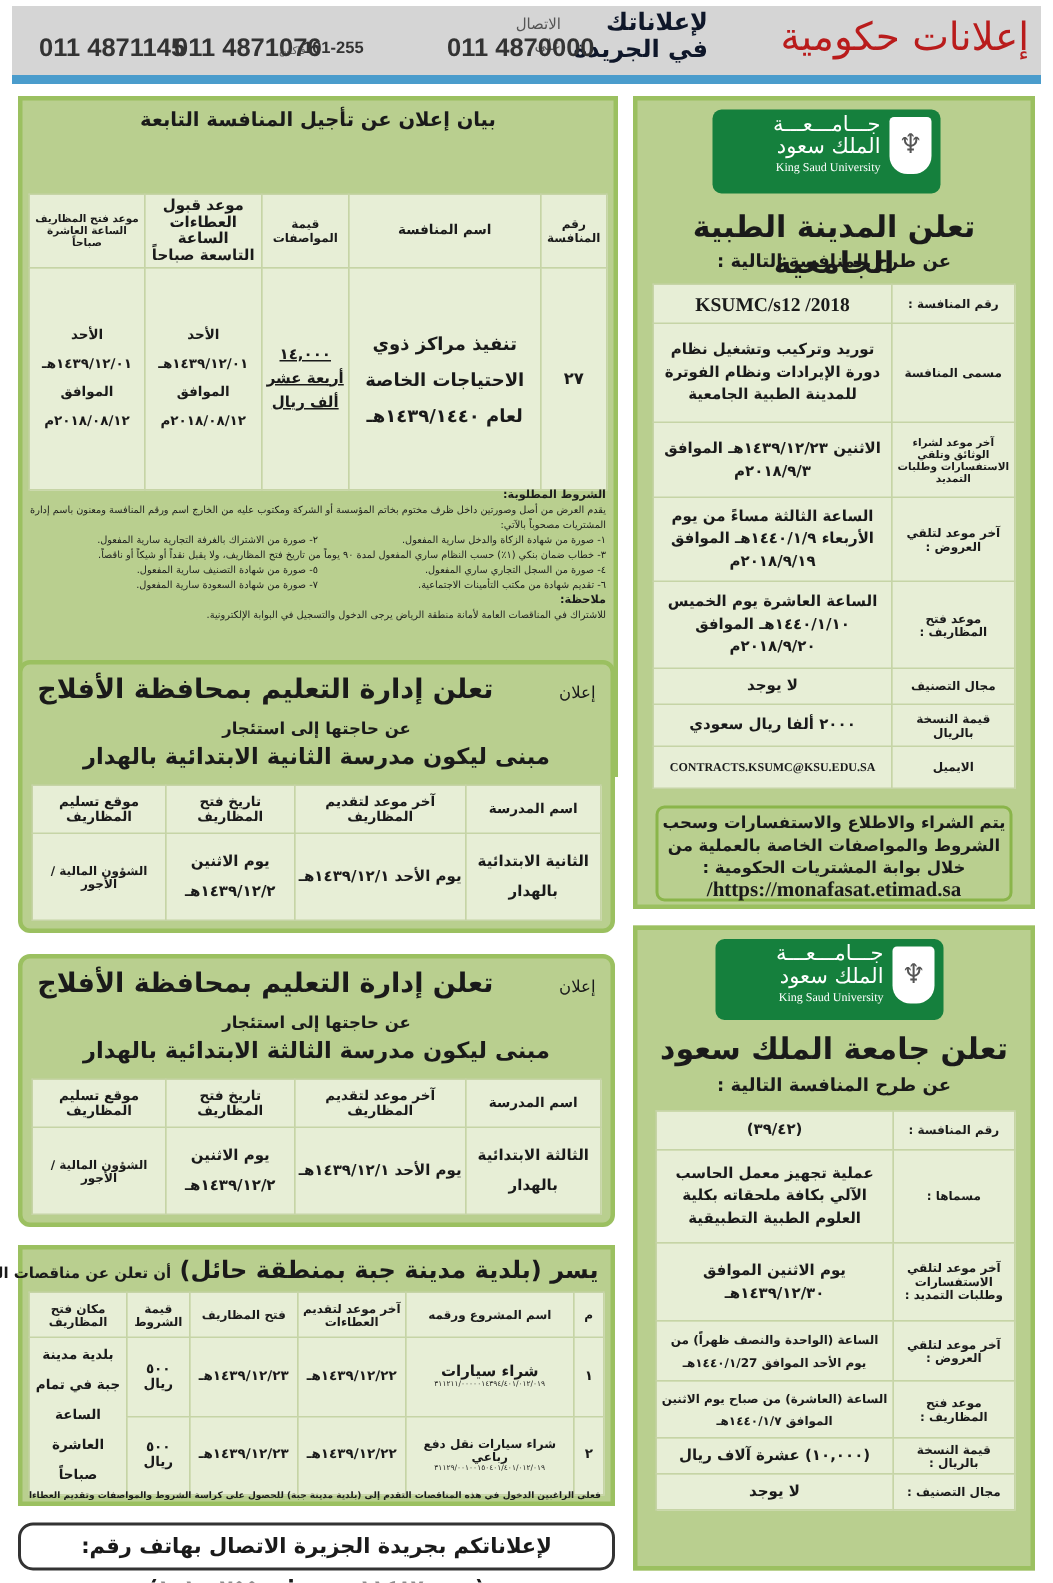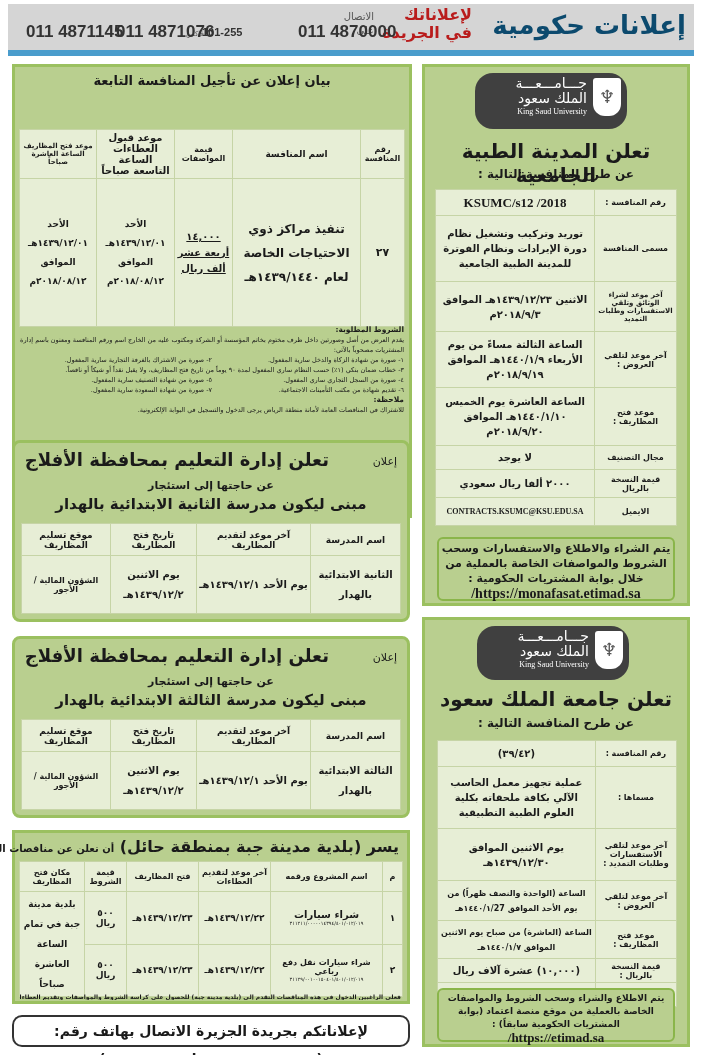--- a/index.html
+++ b/index.html
@@ -1,37 +1,37 @@
 <!DOCTYPE html>
 <html><head>
 <meta charset="utf-8">
 <style>
   * { box-sizing: border-box; margin: 0; padding: 0; }
   body { width: 702px; height: 1055px; background: #ffffff; font-family: "DejaVu Sans", sans-serif; position: relative; overflow: hidden; color: #1a1a1a; }
   .header { position: absolute; left: 8px; top: 4px; width: 502px; height: 46px; width: 686px; background: #d5d5d5; }
   .header-bar { position: absolute; left: 8px; top: 50px; width: 686px; height: 6px; background: #4a9ccc; }
-  .h-title { position: absolute; right: 8px; top: 6px; font-size: 26px; font-weight: bold; color: #0c4a6e; direction: rtl; }
-  .h-sub { position: absolute; right: 222px; top: 2px; font-size: 16px; color: #b91c1c; font-weight: bold; line-height: 18px; direction: rtl; text-align: right; }
+  .h-title { position: absolute; right: 8px; top: 6px; font-size: 26px; font-weight: normal; color: #b91c1c; direction: rtl; }
+  .h-sub { position: absolute; right: 222px; top: 2px; font-size: 16px; color: #0f172a; font-weight: bold; line-height: 18px; direction: rtl; text-align: right; }
   .h-contact { position: absolute; right: 320px; top: 6px; font-size: 10px; color: #555; direction: rtl; line-height: 14px; text-align: right; }
   .h-phone1 { position: absolute; left: 290px; top: 18px; font-size: 17px; font-weight: bold; color: #333; font-family: "Liberation Sans", sans-serif; }
   .h-ext { position: absolute; left: 194px; top: 22px; font-size: 11px; color: #333; font-weight: bold; font-family: "Liberation Sans", sans-serif; }
   .h-fax { position: absolute; left: 178px; top: 26px; font-size: 7px; color: #555; }
   .h-phone2 { position: absolute; left: 108px; top: 18px; font-size: 17px; font-weight: bold; color: #333; font-family: "Liberation Sans", sans-serif; }
   .h-phone3 { position: absolute; left: 18px; top: 18px; font-size: 17px; font-weight: bold; color: #333; font-family: "Liberation Sans", sans-serif; }
 
   .box { position: absolute; background: #b9cf8f; border: 3px solid #9bc060; }
   .rbox { border-radius: 8px; }
   .ar { direction: rtl; }
   .center { text-align: center; }
   table { border-collapse: collapse; width: 100%; direction: rtl; }
   td, th { border: 1px solid #c6d4a6; background: #e7eed6; text-align: center; vertical-align: middle; font-size: 9px; padding: 2px; }
   th { font-size: 8px; font-weight: bold; }
   .bold { font-weight: bold; }
 
-  .ksu-logo { position: absolute; background: #404040; border-radius: 18px; color: #fff; }
+  .ksu-logo { position: absolute; background: #15803d; border-radius: 6px; color: #fff; }
   .ksu-logo .ar-name { position: absolute; right: 40px; top: 3px; font-size: 14px; line-height: 15px; text-align: right; direction: rtl; }
   .ksu-logo .en-name { position: absolute; right: 40px; top: 34px; font-size: 8px; font-family: "Liberation Serif", serif; }
   .ksu-logo .emblem { position: absolute; right: 6px; top: 5px; width: 28px; height: 38px; background: #fff; border-radius: 3px 3px 12px 12px; color: #555; font-size: 18px; text-align: center; line-height: 38px; }
 
   .kv td.k { width: 34%; font-size: 8px; font-weight: bold; }
   .kv td.v { font-size: 10px; font-weight: bold; line-height: 15px; }
   .note { position: absolute; border: 2px solid #8ab54a; border-radius: 6px; background: #b9cf8f; text-align: center; font-weight: bold; font-size: 11px; direction: rtl; line-height: 15px; }
   .url { font-family: "Liberation Serif", serif; font-size: 14px; direction: ltr; display: block; }
   .footer-bar { position: absolute; left: 12px; top: 1015px; width: 398px; height: 32px; border: 2px solid #333; border-radius: 10px; background: #fff; text-align: center; font-weight: bold; font-size: 14px; line-height: 28px; direction: rtl; }
   .terms { font-size: 6.5px; line-height: 10px; direction: rtl; text-align: right; padding: 0 5px; }
@@ -153,24 +153,20 @@
             <td class="k">قيمة النسخة بالريال :</td>
             <td class="v">(١٠,٠٠٠) عشرة آلاف ريال</td>
           </tr>
       <tr style="height:24px;">
             <td class="k">مجال التصنيف :</td>
             <td class="v">لا يوجد</td>
           </tr>
     </tbody>
       </table>
   </div>
-  <div class="note" style="left:12px; top:368px; width:238px; height:54px; font-size:9px; line-height:13px; padding-top:2px;">
-    <span>يتم الاطلاع والشراء وسحب الشروط والمواصفات الخاصة بالعملية من موقع منصة اعتماد (بوابة المشتريات الحكومية سابقاً) :</span>
-    <span class="url" style="font-size:13px;">/https://etimad.sa</span>
-  </div>
 </div>
 
 <div class="box" style="left:12px; top:64px; width:400px; height:454px;">
   <div class="ar center bold" style="position:absolute; top:6px; left:0; right:0; font-size:13px;">بيان إعلان عن تأجيل المنافسة التابعة</div>
   <div style="position:absolute; left:4px; top:62px; width:386px;">
     <table>
       <tbody>
           <tr style="height:42px;">
         <th style="width:44px;">رقم المنافسة</th>
         <th style="width:128px; font-size:9px;">اسم المنافسة</th>

